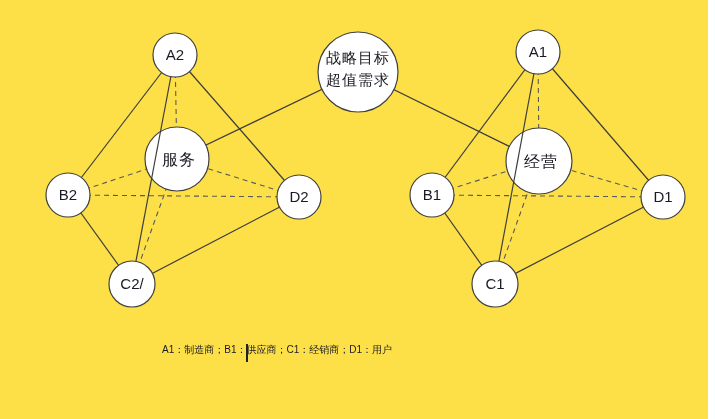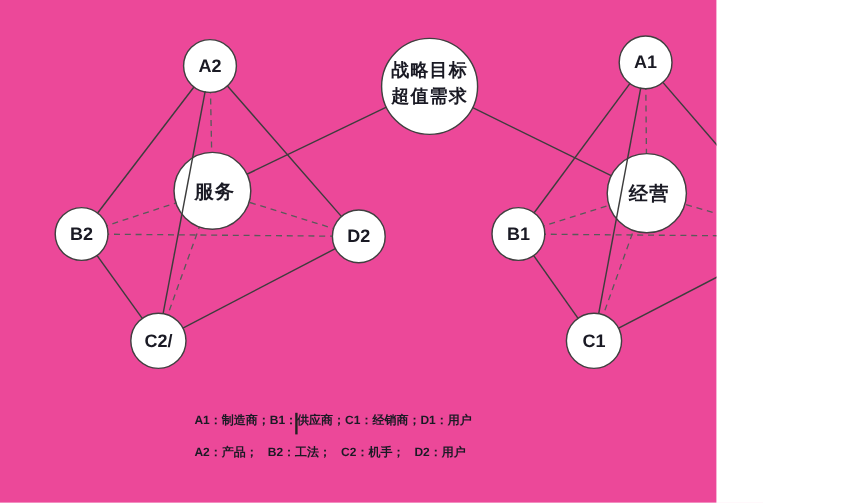--- a/index.html
+++ b/index.html
@@ -1,23 +1,22 @@
 <!DOCTYPE html>
 <html><head>
 <meta charset="utf-8">
 <style>
   html, body { margin: 0; padding: 0; background: #ffffff; }
   .stage {
     position: relative;
-    width: 597px;
+    width: 708px;
     height: 419px;
-    background: #ec4899;
+    background: #fde047;
     overflow: hidden;
     font-family: "Liberation Sans", "Liberation Serif", sans-serif;
-    font-weight: bold;
   }
   svg { display: block; }
   .edge-solid { stroke: #3d3d3d; stroke-width: 1.2; fill: none; }
   .edge-dashed { stroke: #5a5a5a; stroke-width: 1.1; fill: none; stroke-dasharray: 5 4; }
   .node-circle { fill: #ffffff; stroke: #404040; stroke-width: 1.2; }
   .node-label {
     font-family: "Liberation Sans", sans-serif;
     font-size: 15px;
     fill: #1a1a24;
     text-anchor: middle;
@@ -122,15 +121,14 @@
       <text class="node-label" x="663" y="202">D1</text>
       <text class="node-label" x="495" y="289">C1</text>
       <text class="cjk-label" x="541" y="167">经营</text>
 
       <text class="hub-label" x="358" y="63">战略目标</text>
       <text class="hub-label" x="358" y="85">超值需求</text>
     </g>
   </svg>
 
   <div class="caption-line caption-line-1">A1：制造商；B1：供应商；C1：经销商；D1：用户</div>
-  <div class="caption-line caption-line-2">A2：产品；   B2：工法；   C2：机手；   D2：用户</div>
   <div class="text-cursor"></div>
 </div>
 
 </body></html>

